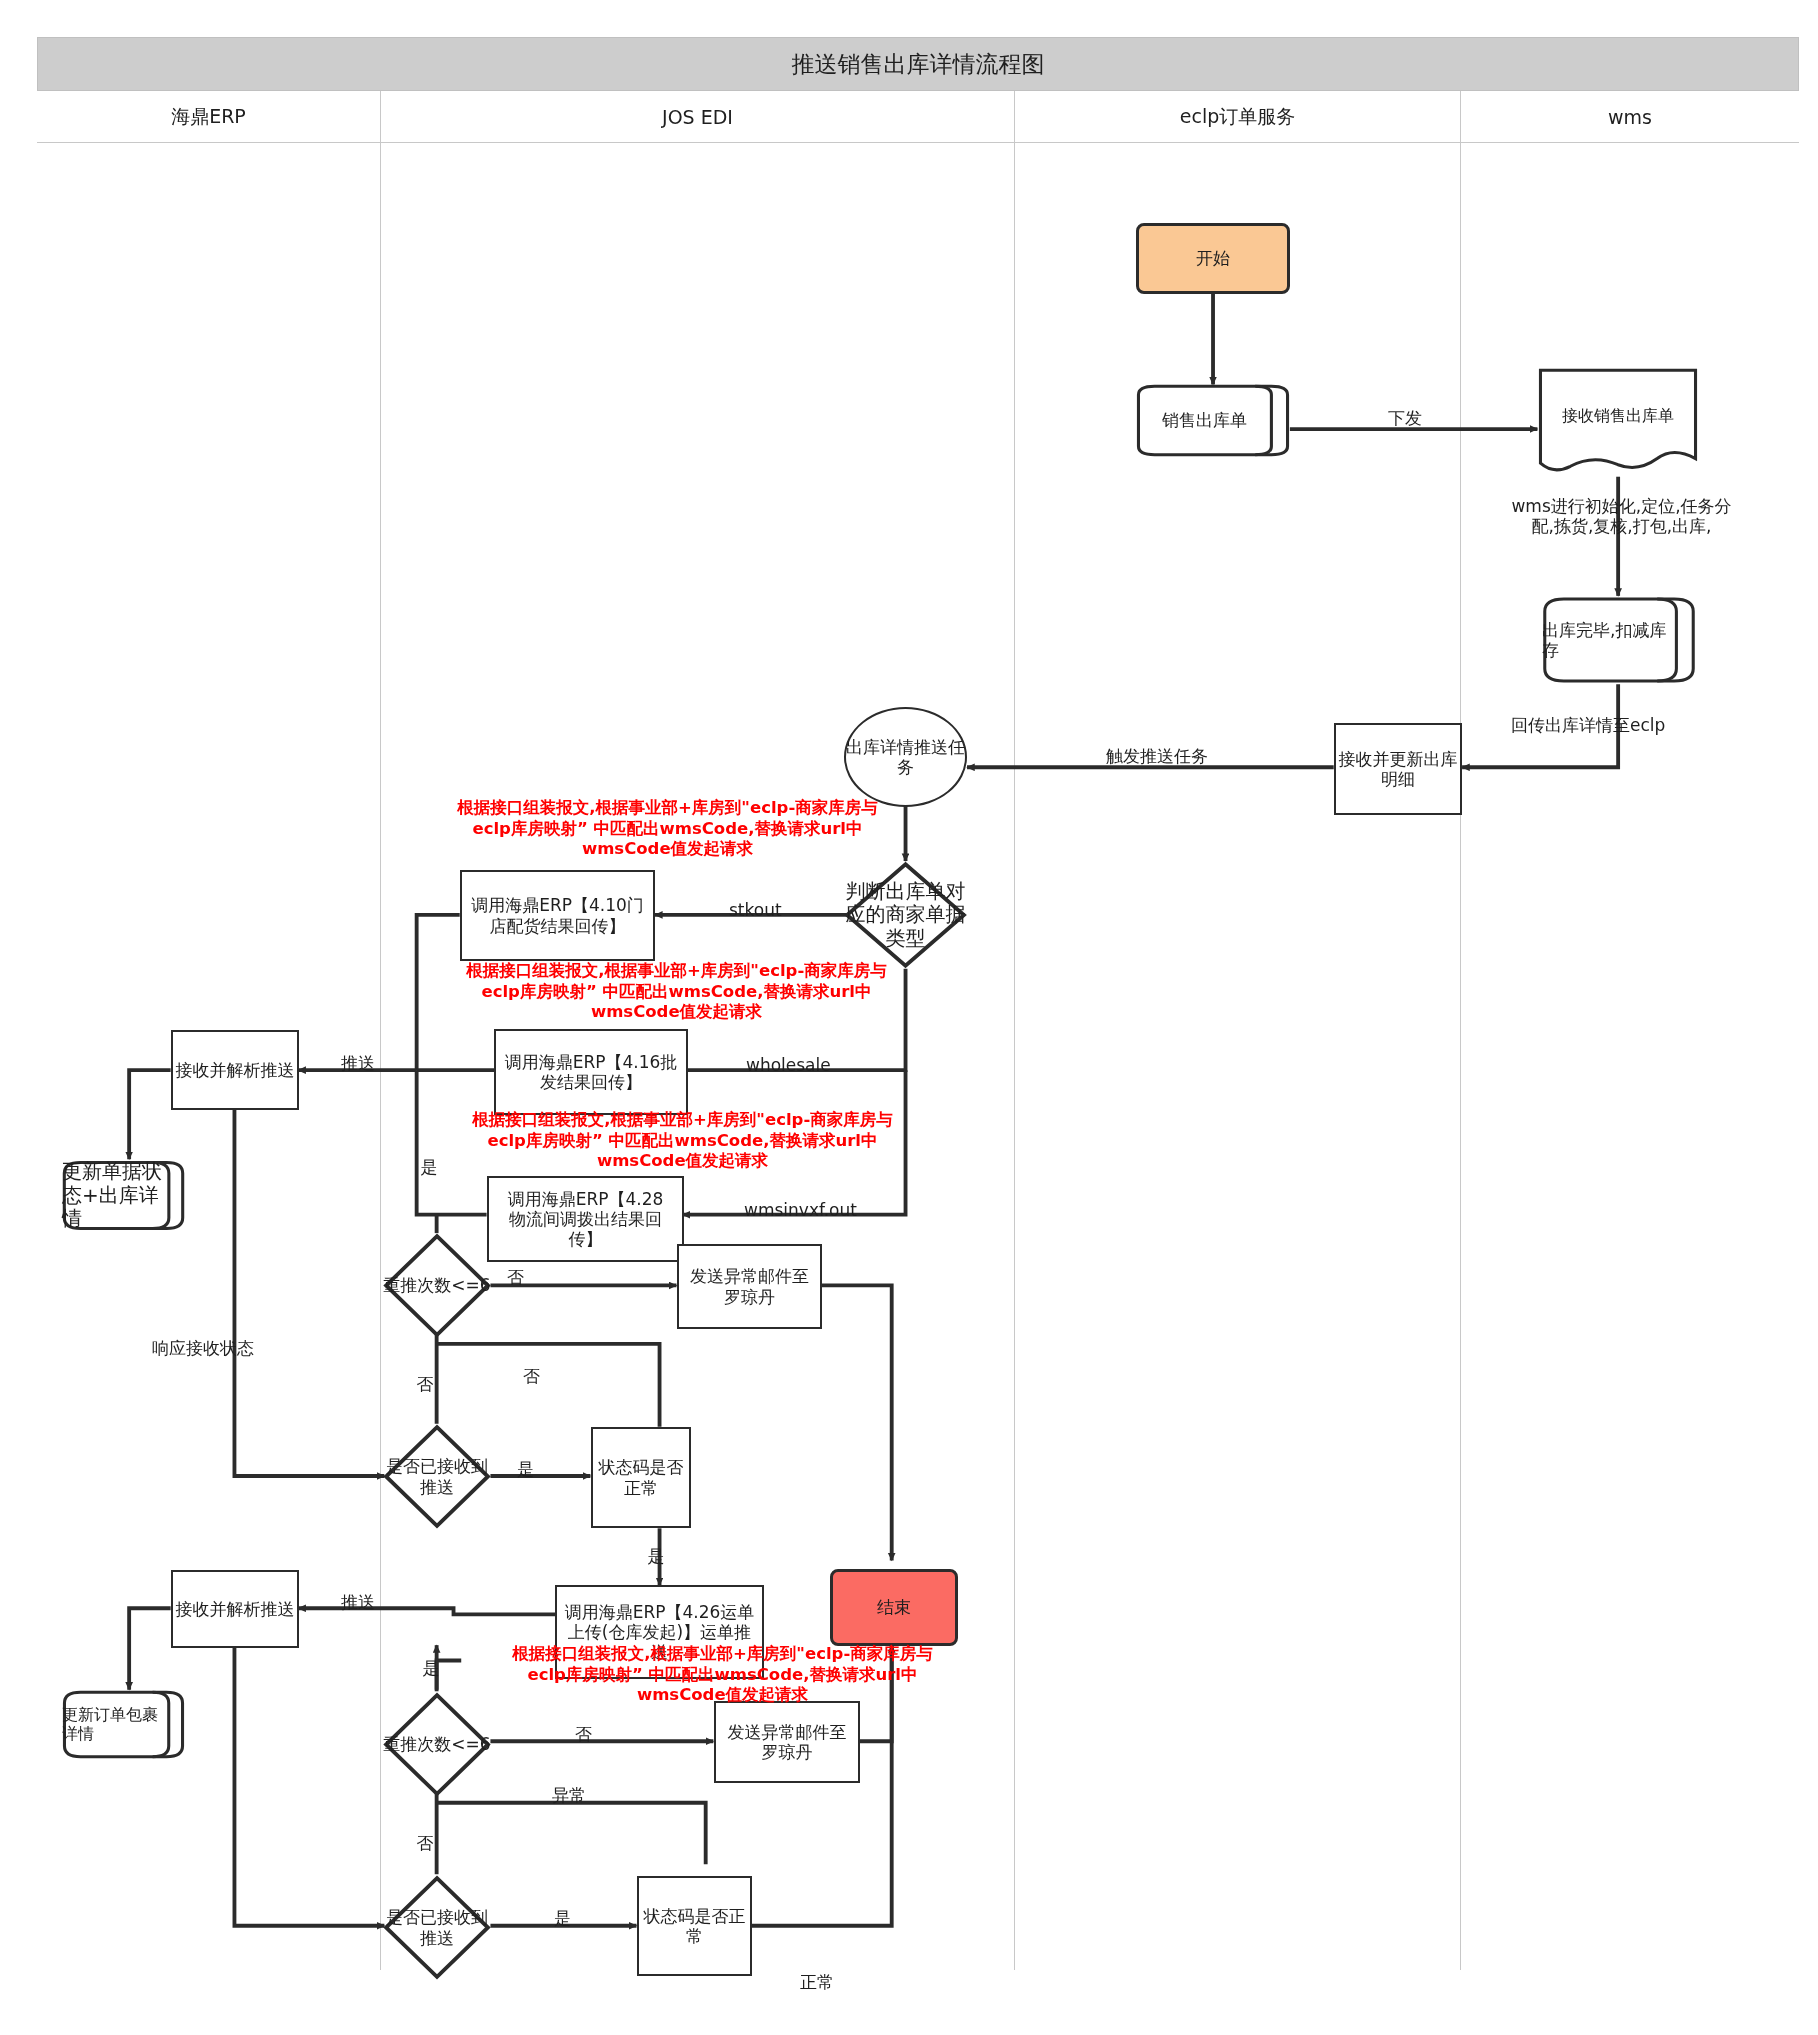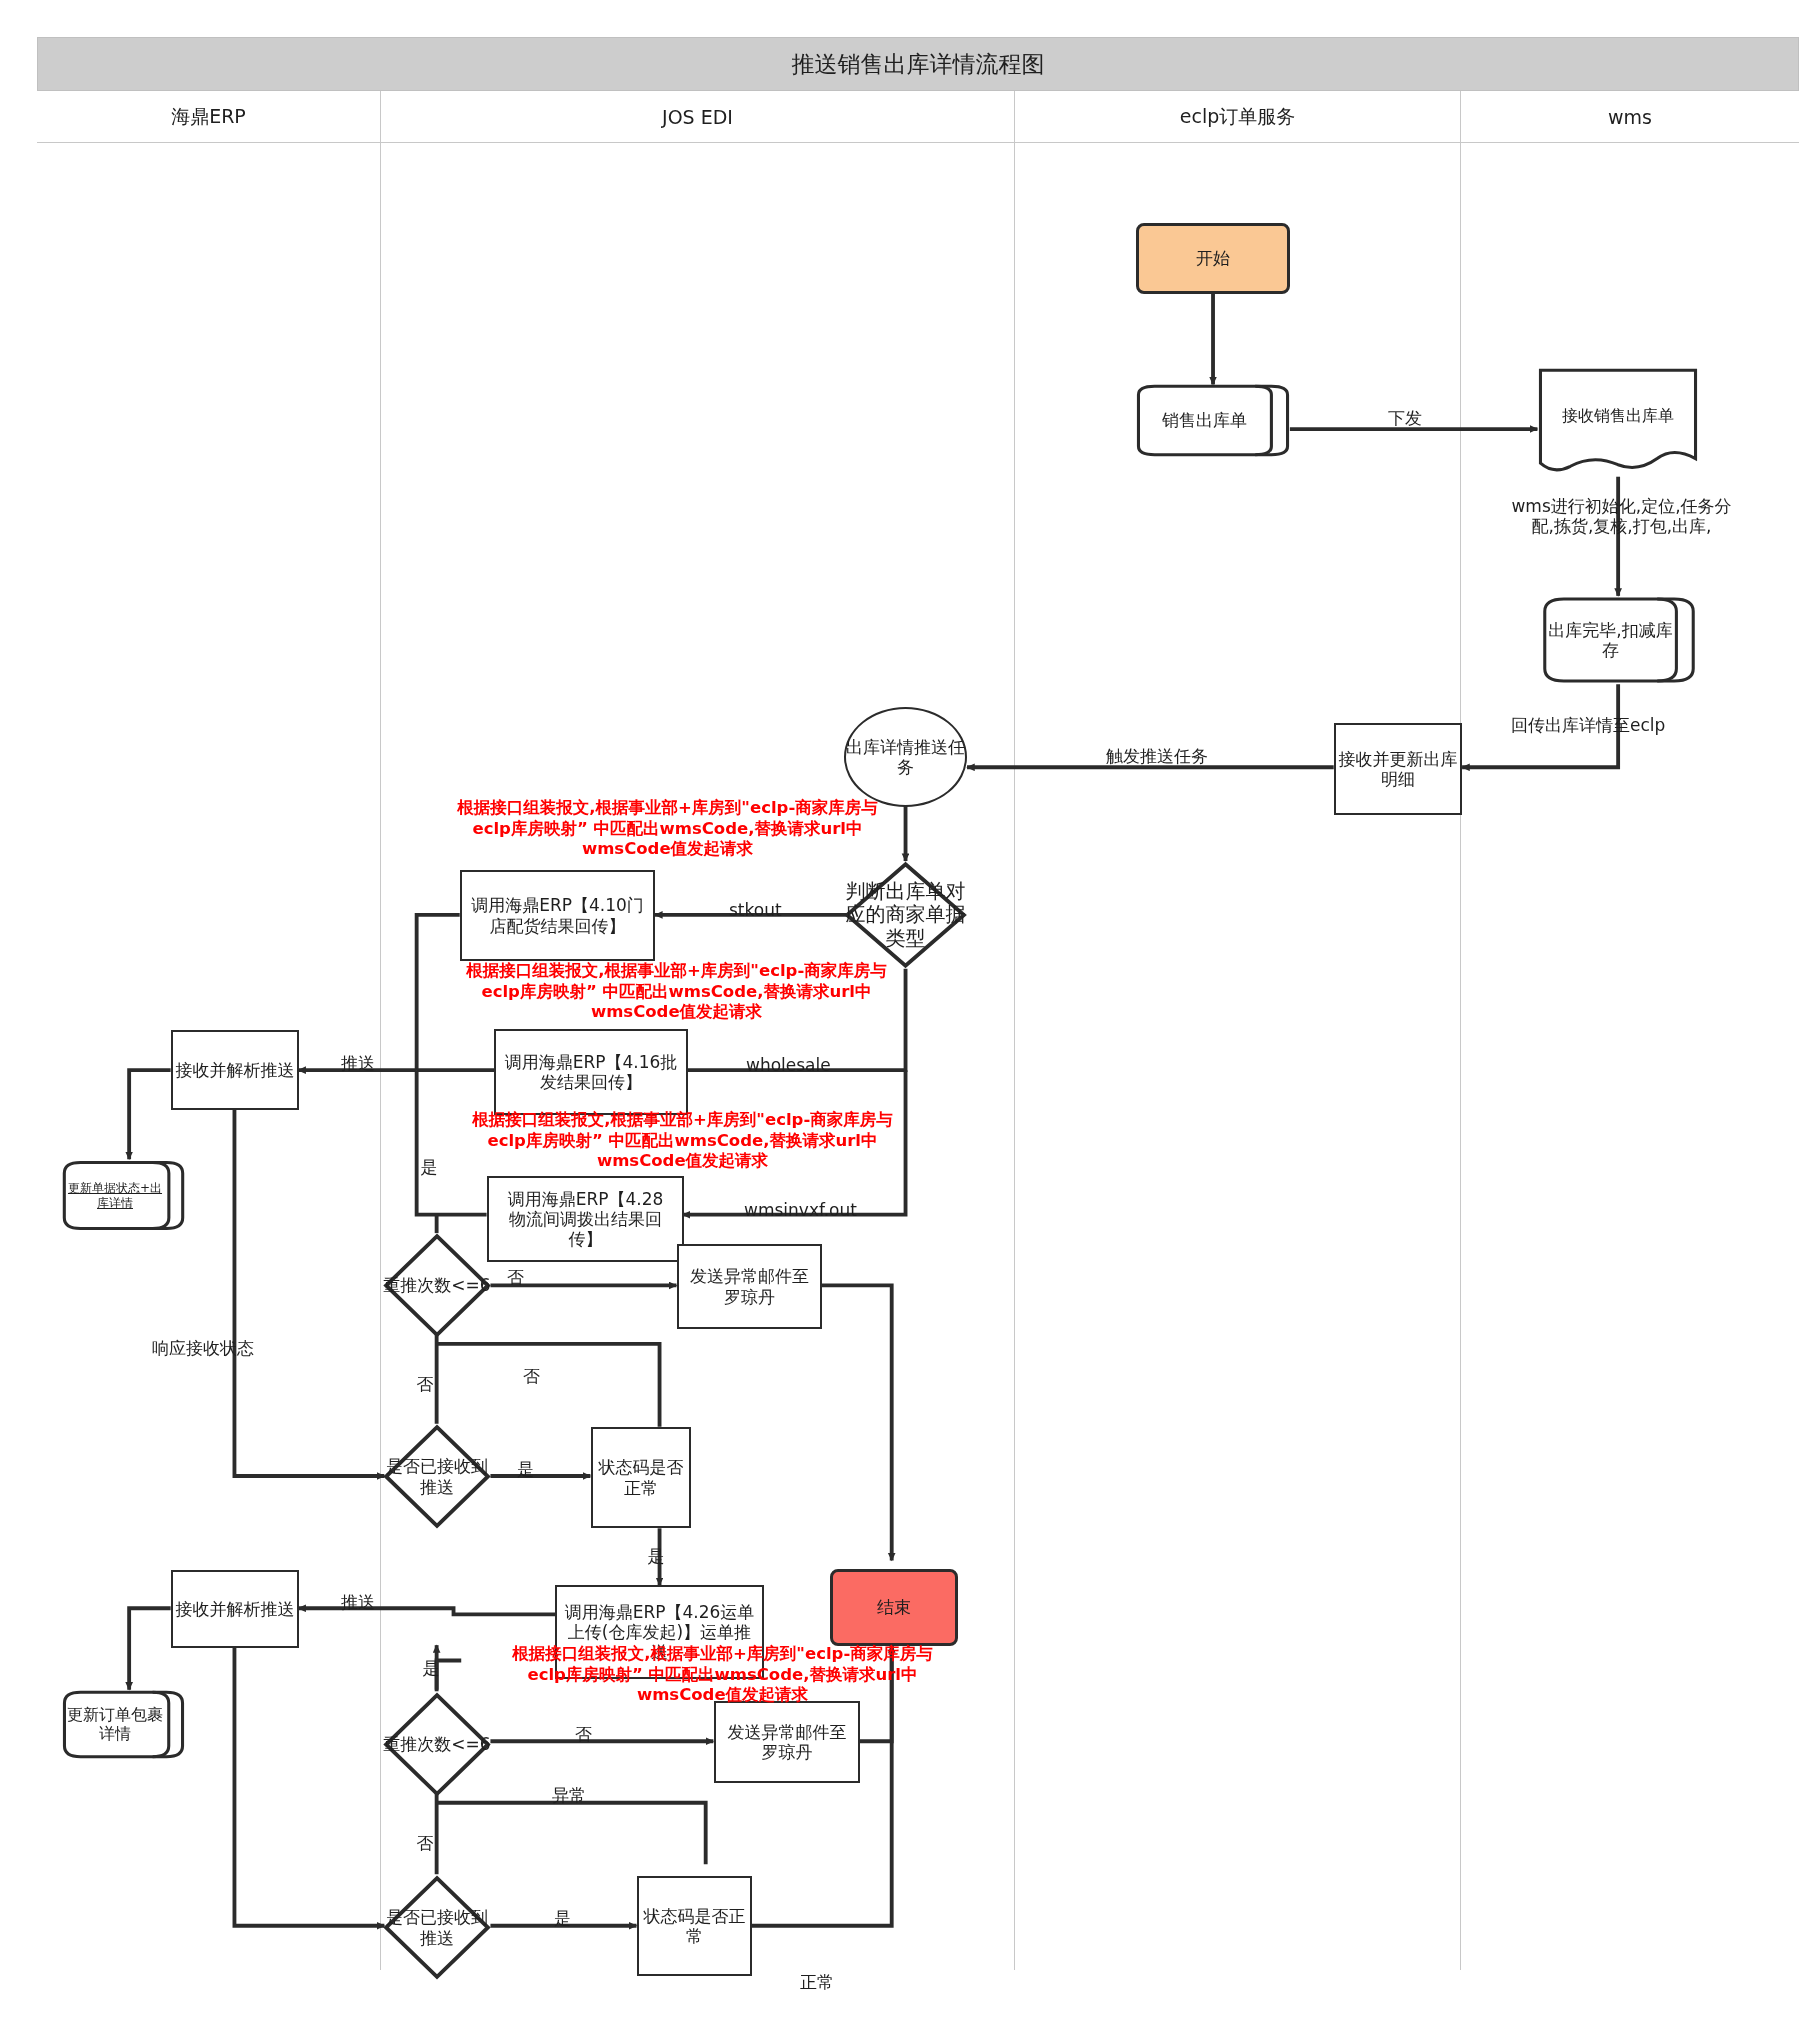--- a/index.html
+++ b/index.html
@@ -23,21 +23,21 @@
   .term.end{background:#fb6b63;}
   .diamond-wrap{position:absolute;z-index:5;}
   .diamond-wrap svg{position:absolute;left:0;top:0;}
   .diamond-label{position:absolute;left:0;top:0;width:100%;height:100%;display:flex;align-items:center;
         justify-content:center;text-align:center;font-size:17px;color:#1f1f1f;line-height:1.18;}
   .ellipse{border:2.3px solid #2b2b2b;border-radius:50%;background:#fff;}
   
   .cyl{position:absolute;z-index:5;}
   .cyl svg{position:absolute;left:0;top:0;}
   .cyl .cl{position:absolute;left:0;top:0;width:100%;height:100%;display:flex;align-items:center;
-        justify-content:center;text-align:center;font-size:17px;color:#1f1f1f;line-height:1.18;padding-right:17px;box-sizing:border-box;}
+        justify-content:center;text-align:left;font-size:17px;color:#1f1f1f;line-height:1.18;padding-right:17px;box-sizing:border-box;}
   
   .doc{position:absolute;z-index:5;}
   .doc svg{position:absolute;left:0;top:0;}
   .doc .dl{position:absolute;left:0;top:0;width:100%;height:100%;display:flex;align-items:center;
         justify-content:center;text-align:center;font-size:16px;color:#1f1f1f;line-height:1.18;padding-bottom:12.3px;box-sizing:border-box;}
   
   .elabel{position:absolute;font-size:17px;color:#1f1f1f;background:transparent;z-index:8;white-space:nowrap;text-align:center;line-height:1.2;}
   .elabel.vert{writing-mode:vertical-rl;}
   
   .note{position:absolute;color:#ff0000;font-weight:bold;font-size:16.5px;line-height:1.25;text-align:center;z-index:12;}
@@ -219,21 +219,21 @@
 
   <div class="node term end" style="left:830px;top:1569px;width:128px;height:77px;">结束</div>
 
   <div class="node box" style="left:171px;top:1030px;width:128px;height:80px;">接收并解析推送</div>
 
   <div class="cyl" style="left:62px;top:1160px;width:123px;height:71px;">
     <svg width="123" height="71" viewBox="0 0 160 92">
       <path d="M3,17 Q3,3 24,3 L136,3 Q157,3 157,17 L157,75 Q157,89 136,89 L24,89 Q3,89 3,75 Z" fill="#fff" stroke="#2b2b2b" stroke-width="4"></path>
       <path d="M118,3 Q139,3 139,17 L139,75 Q139,89 118,89" fill="none" stroke="#2b2b2b" stroke-width="4"></path>
     </svg>
-    <div class="cl" style="font-size:12px;text-decoration:underline;">更新单据状态+出库详情</div>
+    <div class="cl" style="font-size:20px;">更新单据状态+出库详情</div>
   </div>
 
   <div class="node box" style="left:171px;top:1570px;width:128px;height:78px;">接收并解析推送</div>
 
   <div class="cyl" style="left:62px;top:1690px;width:123px;height:69px;">
     <svg width="123" height="69" viewBox="0 0 160 90">
       <path d="M3,17 Q3,3 24,3 L136,3 Q157,3 157,17 L157,73 Q157,87 136,87 L24,87 Q3,87 3,73 Z" fill="#fff" stroke="#2b2b2b" stroke-width="4"></path>
       <path d="M118,3 Q139,3 139,17 L139,73 Q139,87 118,87" fill="none" stroke="#2b2b2b" stroke-width="4"></path>
     </svg>
     <div class="cl" style="font-size:16px;">更新订单包裹详情</div>

